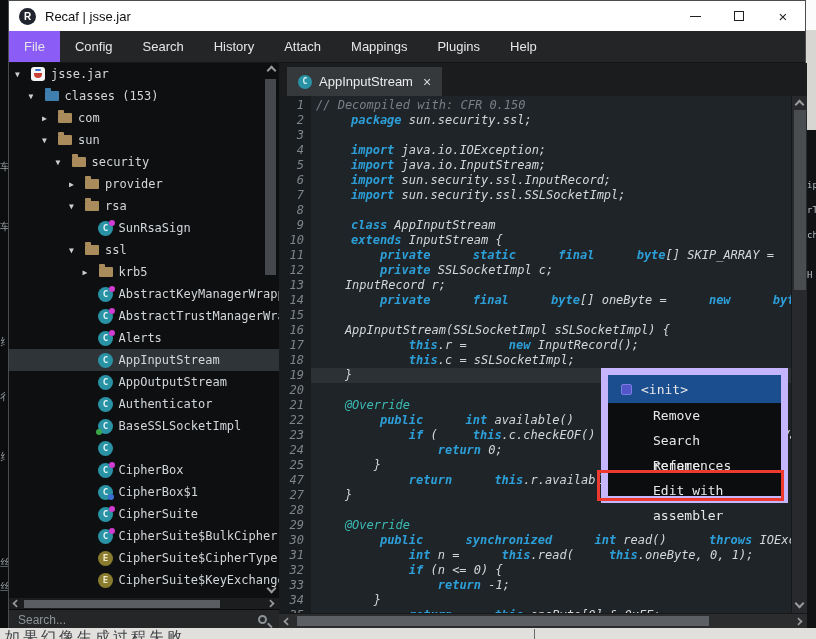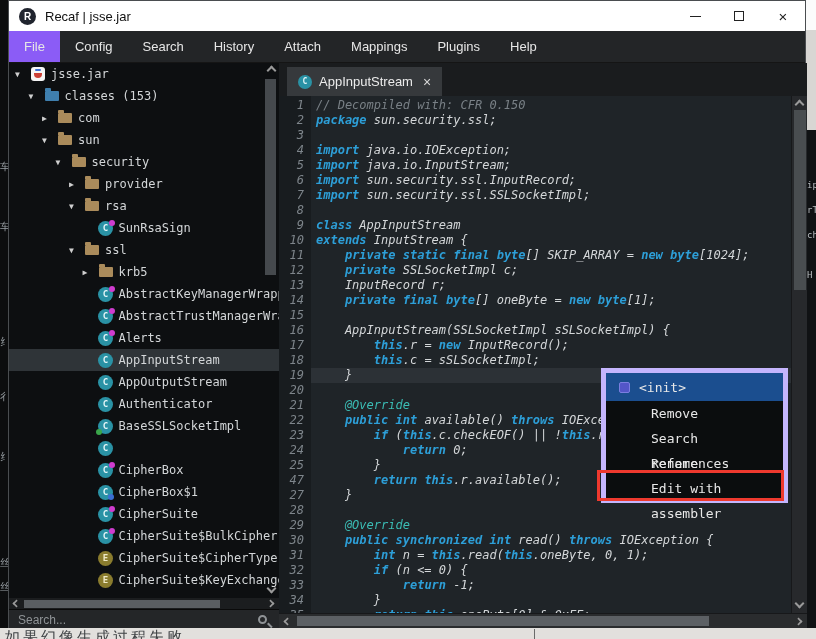--- a/index.html
+++ b/index.html
@@ -100,38 +100,38 @@
   .tab-close { color:#d8d8d8; font-size:14px; margin-left:3px; }
 
   #code-area { position:absolute; left:0; top:33px; width:512px; height:517px; overflow:hidden; }
   #gutter-bg { position:absolute; left:0; top:0; width:32px; height:517px; background:var(--gutter-bg); }
   #code-lines { position:absolute; left:0; top:2px; width:512px; }
   .code-row { display:flex; height:15px; line-height:15px; font-family:"DejaVu Sans Mono", monospace;
               font-size:12px; white-space:pre; }
   .code-row .num { flex:0 0 32px; text-align:right; padding-right:7px; color:#7e858b; font-style:italic; }
   .code-row .src { flex:1; color:var(--code-text); padding-left:5px; overflow:hidden;font-style:italic; }
   .code-row.current .src { background:var(--current-line); }
-  .tok-kw { color:var(--keyword-blue); font-weight:bold; }
+  .tok-kw { color:var(--keyword-blue); font-weight:bold;margin-left:35px; }
   .tok-comment { color:var(--comment-gray); }
   .tok-ann { color:var(--annotation-teal); }
 
   
   #ed-vscroll { position:absolute; right:0; top:33px; width:16px; height:517px; background:#27292c;
                 border-left:1px solid #17181a; }
   #ed-vscroll-thumb { position:absolute; left:2px; top:14px; width:12px; height:180px; background:#494d50; }
   #ed-vscroll-up { position:absolute; left:4px; top:5px; }
   #ed-vscroll-down { position:absolute; left:4px; top:504px; }
   #ed-hscroll { position:absolute; left:0; top:550px; width:528px; height:15px; background:#2a2c2e;
                 display:flex; align-items:center; border-top:1px solid #17181a; }
   #ed-hscroll-thumb { margin-left:6px; width:412px; height:10px; background:#5c6064; }
   #ed-hscroll .chev { scale:0.8; }
 
   
   #context-menu { position:absolute; left:601px; top:368px; width:187px; height:135px;
-                  background:var(--menu-bg); border:5px solid #c4b5fd; z-index:5;
+                  background:var(--menu-bg); border:7px solid #c4b5fd; z-index:5;
                   font-family:"DejaVu Sans Mono", monospace; font-size:13px; color:#e8e8e8; }
   #ctx-header { height:28px; background:var(--selection-blue); display:flex; align-items:center; gap:9px;
                 padding-left:13px; }
   .ctx-square-icon { width:11px; height:11px; border-radius:2px; background:#5356c8; border:1px solid #7b7ee0; }
   .ctx-item { height:25px; line-height:25px; padding-left:45px; }
   #red-annotation { position:absolute; left:597px; top:470px; width:187px; height:31px;
                     border:3px solid var(--annotation-red); z-index:6; }
 </style>
 </head>
 <body>

